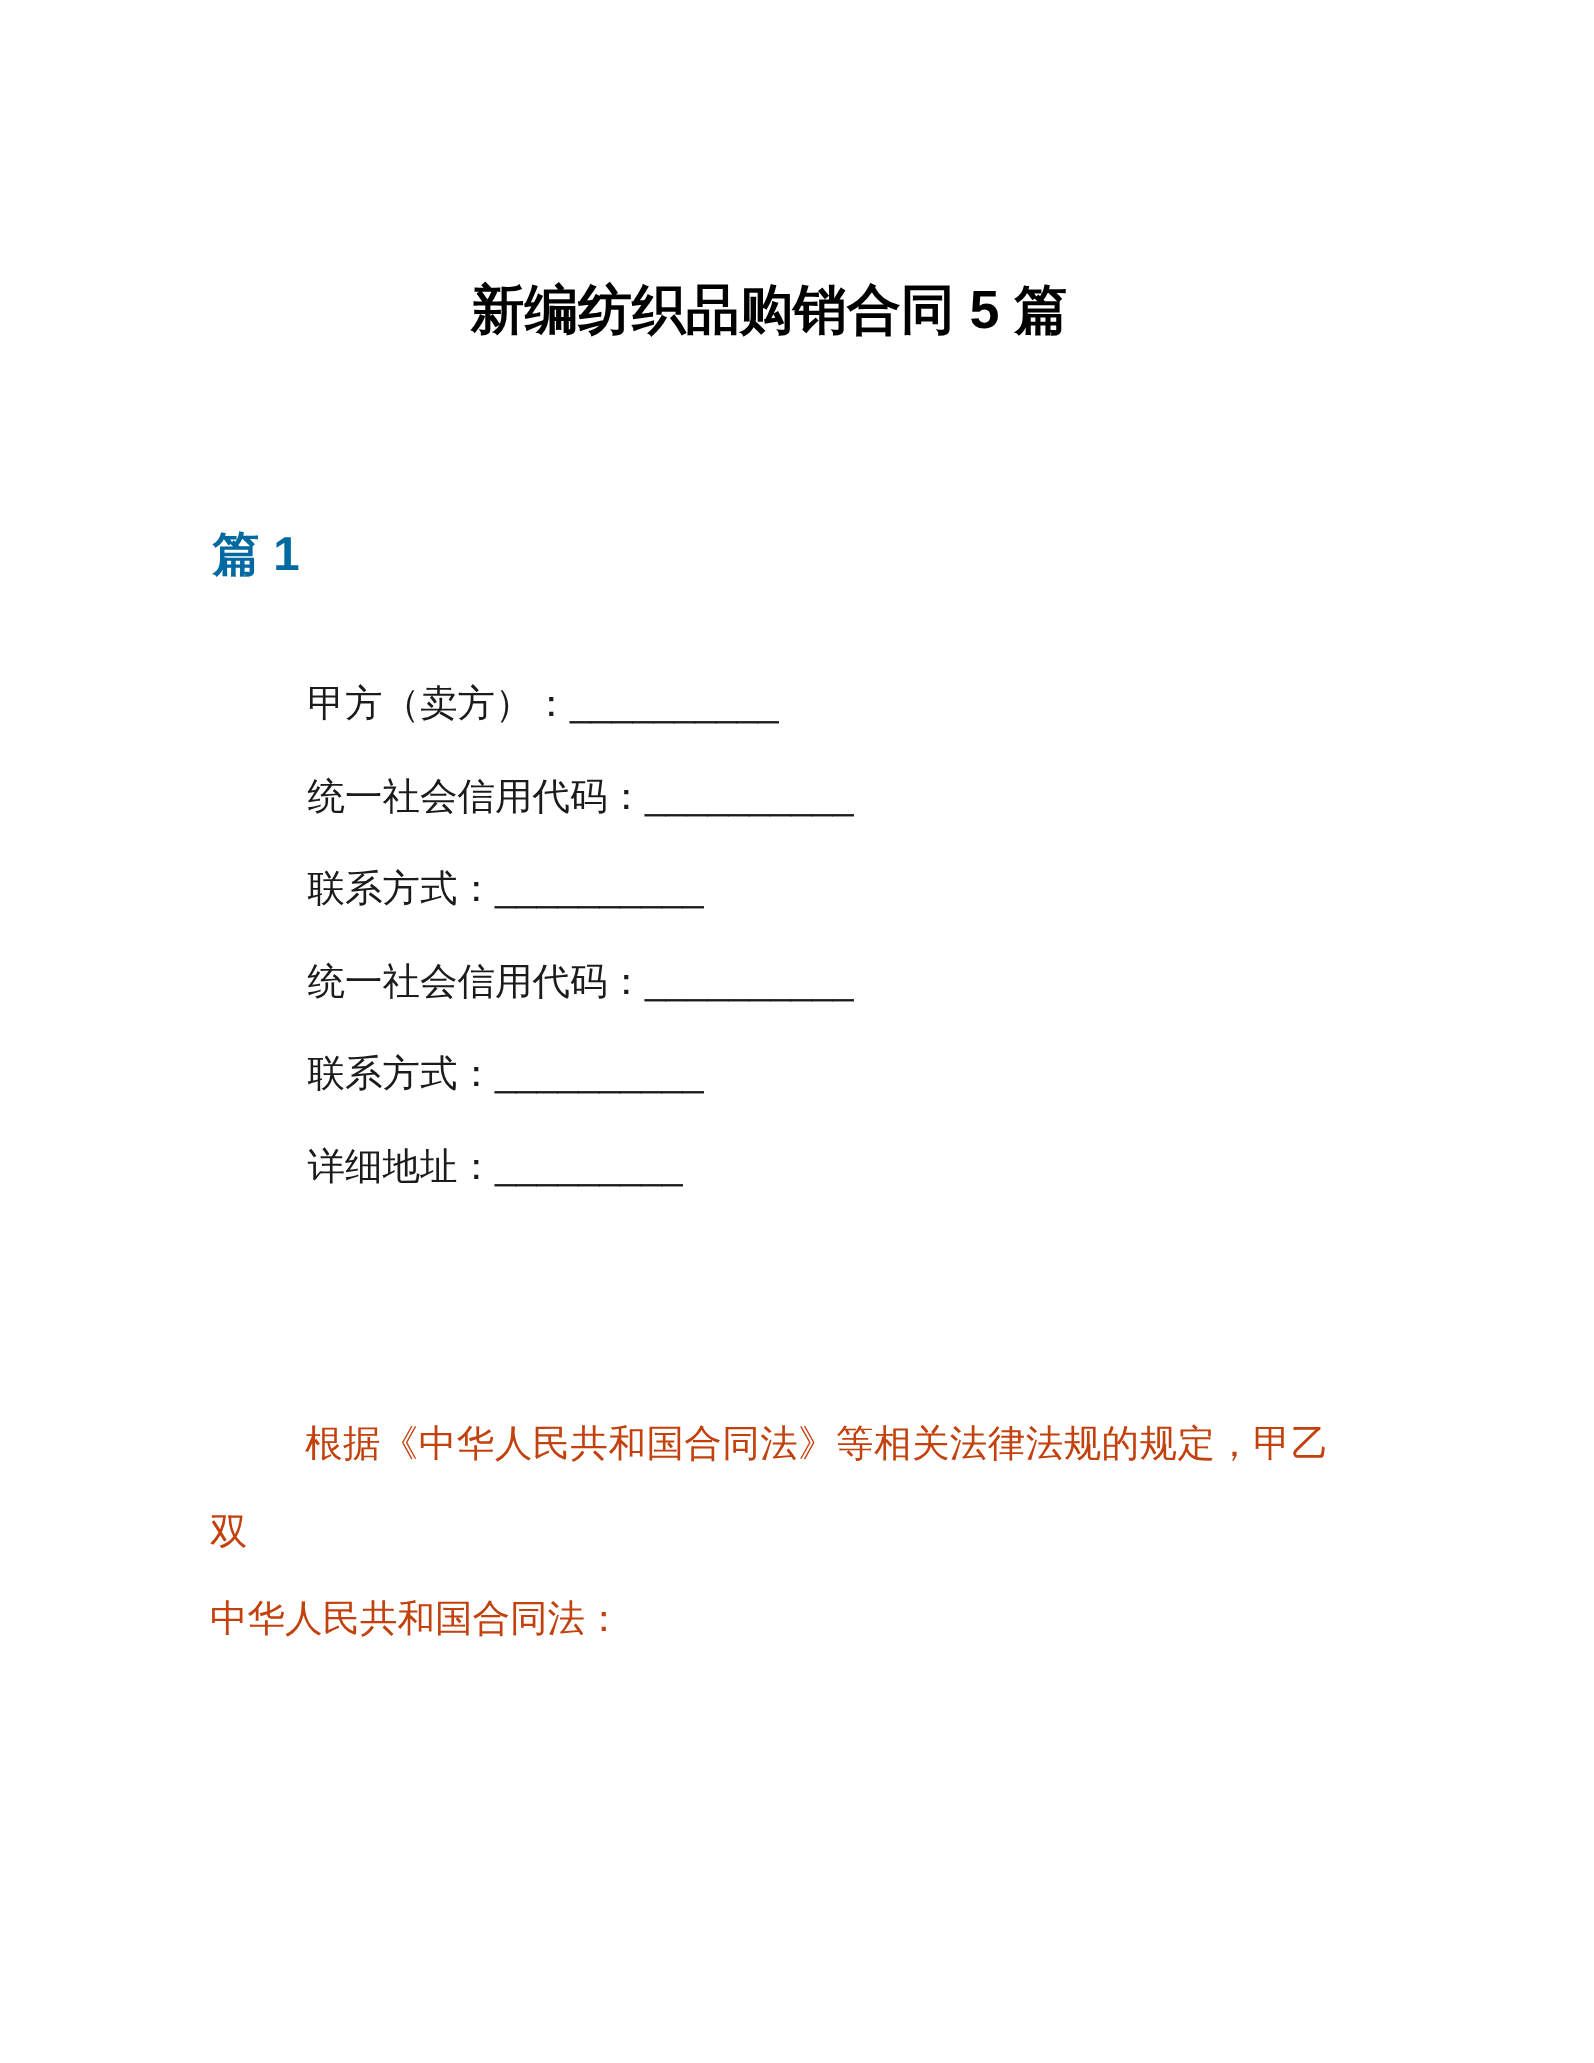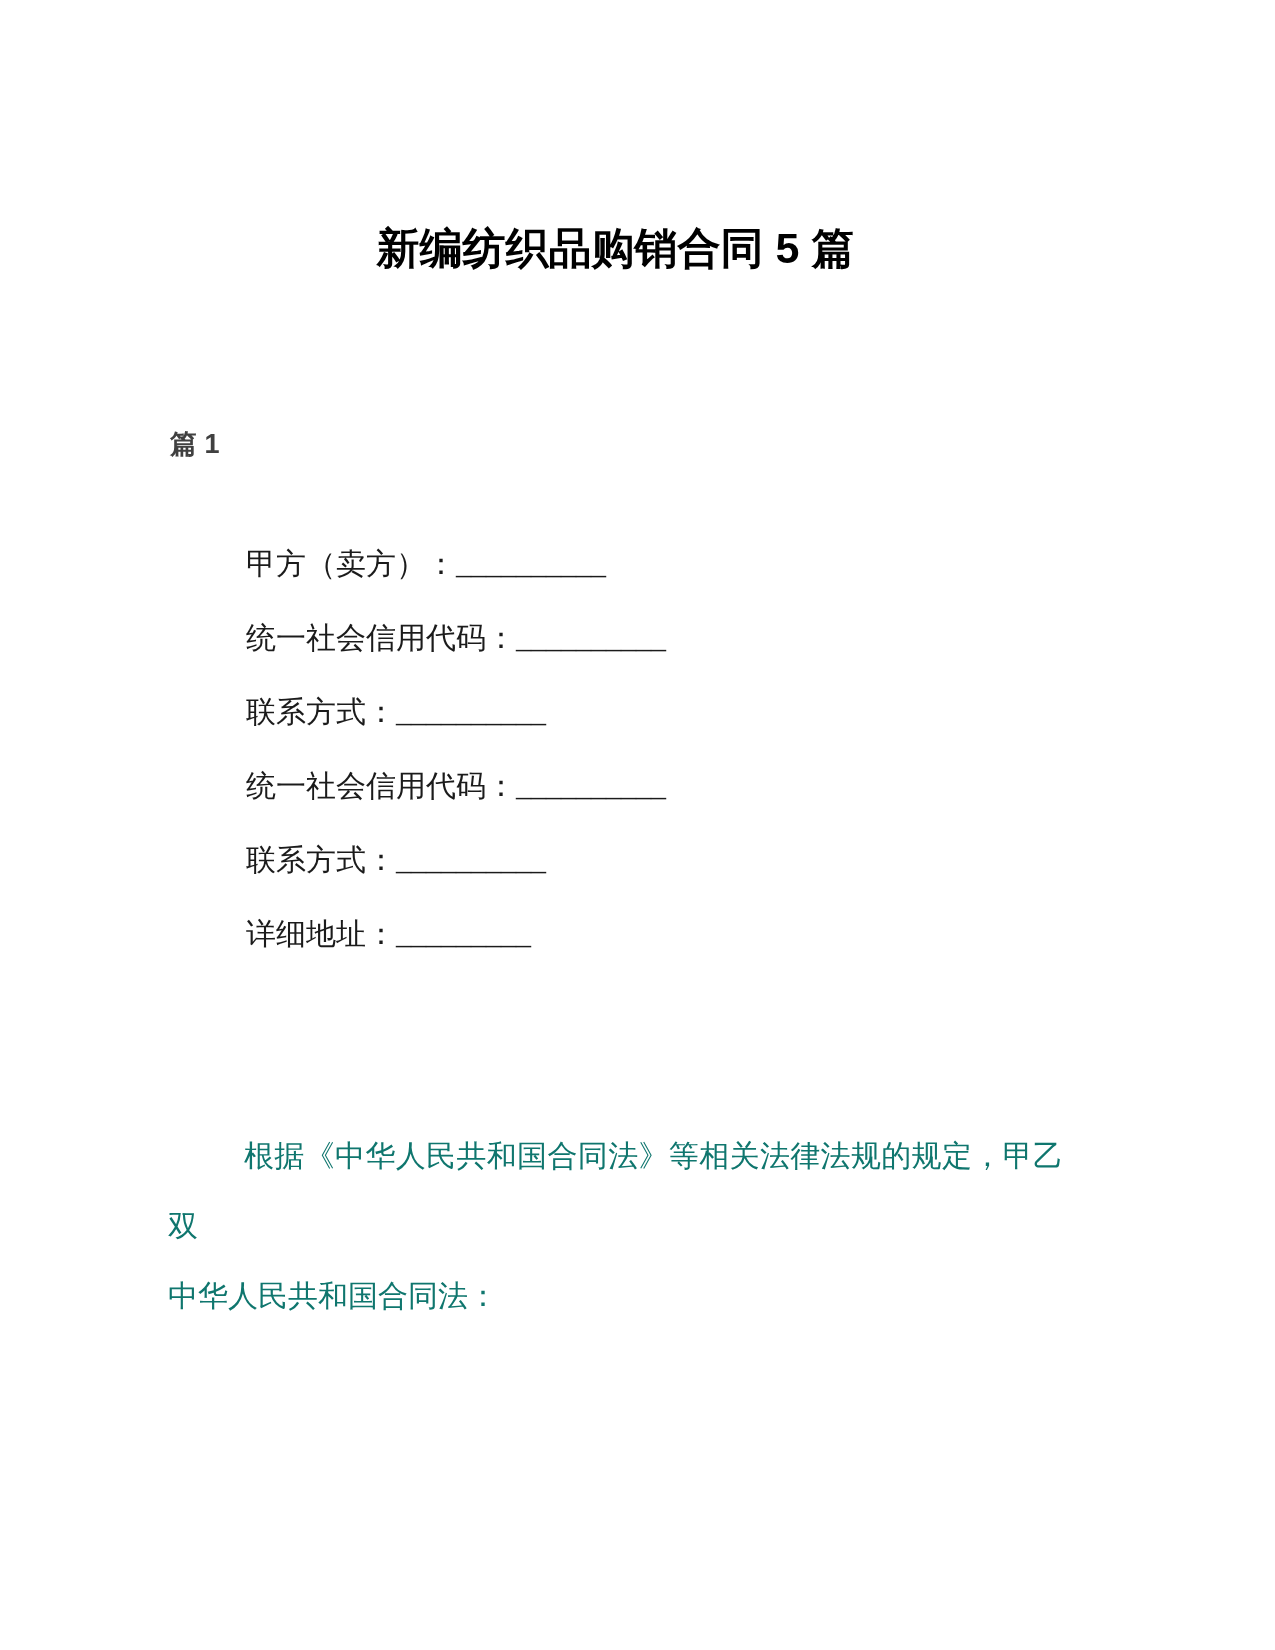--- a/index.html
+++ b/index.html
@@ -28,53 +28,52 @@
     line-height: 56px;
     font-weight: 700;
     color: #000000;
     white-space: nowrap;
   }
   .section-heading {
     position: absolute;
     top: 396px;
     left: 170px;
     margin: 0;
-    font-size: 27px;
+    font-size: 38px;
     line-height: 48px;
     font-weight: 700;
-    color: #404040;
+    color: #0369a1;
     white-space: nowrap;
   }
   .fields {
     position: absolute;
     top: 503px;
     left: 168px;
     width: 895px;
-    font-family: Liberation Serif, serif;
   }
   .field-line {
     margin: 0;
     height: 74px;
     line-height: 74px;
     font-size: 30px;
     padding-left: 78px;
     white-space: pre;
     color: #1b1b1b;
   }
   .field-blank {
     letter-spacing: 0;
   }
   .paragraph {
     position: absolute;
     top: 1097px;
     left: 168px;
     width: 895px;
     font-size: 30px;
     line-height: 70px;
-    color: #0f766e;
+    color: #c2410c;
   }
   .para-line {
     text-align: justify;
     text-align-last: justify;
   }
   .para-line.first {
     text-indent: 76px;
   }
   .para-line.last {
     text-align: left;

